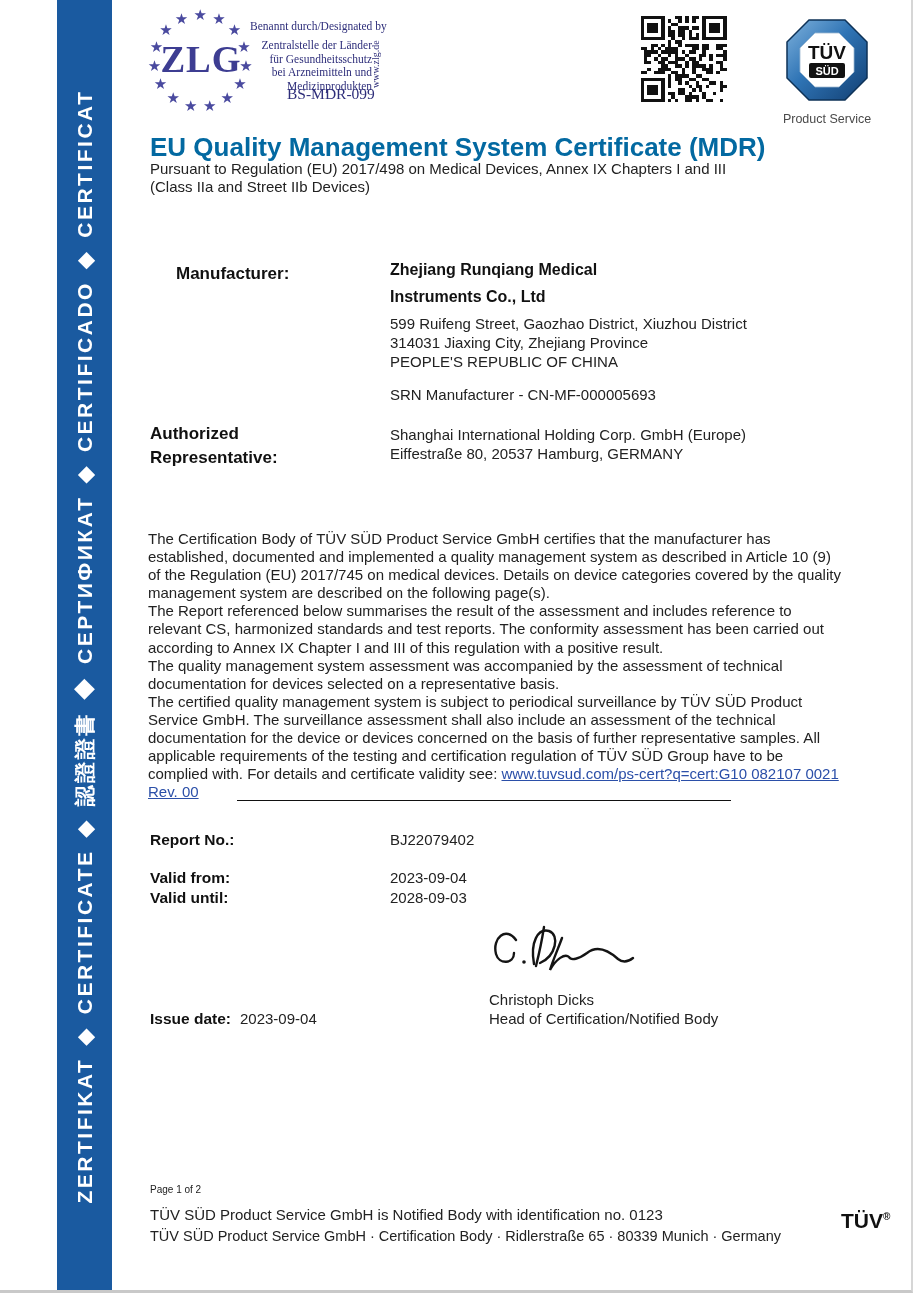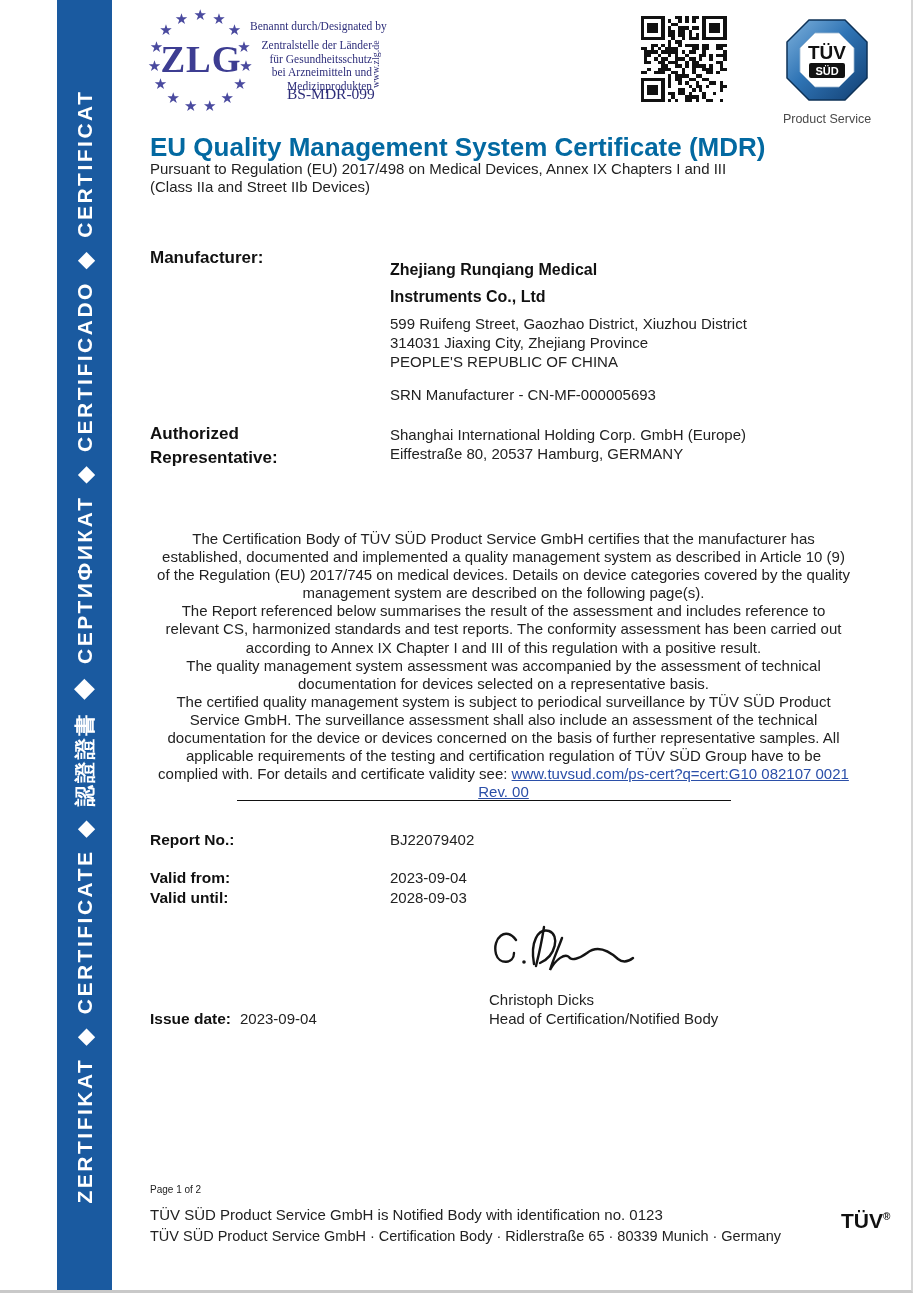--- a/index.html
+++ b/index.html
@@ -39,21 +39,21 @@
   
   .title   { position:absolute; left:150px; top:132px; font-size:26px; font-weight:bold; color:#0369a1; white-space:nowrap; }
   .sub1    { position:absolute; left:150px; top:160px; font-size:15px; color:#222; white-space:nowrap; }
   .sub2    { position:absolute; left:150px; top:178px; font-size:15px; color:#222; white-space:nowrap; }
   .certno  { position:absolute; left:150px; top:199px; font-size:18px; font-weight:bold; color:#111; white-space:nowrap; }
   
   .lbl { position:absolute; left:150px; font-size:17px; font-weight:bold; color:#111; white-space:nowrap; }
   .val { position:absolute; left:390px; font-size:15px; color:#222; white-space:nowrap; }
   .val-bold { position:absolute; left:390px; font-size:16px; font-weight:bold; color:#111; white-space:nowrap; }
   
-  .bodytext { position:absolute; left:154px; top:530px; width:699px; font-size:15px; line-height:18.1px; color:#222;text-align:center; }
+  .bodytext { position:absolute; left:148px; top:530px; width:699px; font-size:15px; line-height:18.1px; color:#222; }
   .link { color:#2b4fa8; text-decoration:underline; }
   .rule { position:absolute; left:237px; top:800px; width:494px; height:0; border-top:1.6px solid #111; }
   
   .sig { position:absolute; left:486px; top:922px; }
   .sig-name  { position:absolute; left:489px; top:991px; font-size:15px; color:#222; white-space:nowrap; }
   .sig-title { position:absolute; left:489px; top:1010px; font-size:15px; color:#222; white-space:nowrap; }
   .issue-lbl { position:absolute; left:150px; top:1010px; font-size:15.5px; font-weight:bold; color:#111; white-space:nowrap; }
   .issue-val { position:absolute; left:240px; top:1010px; font-size:15px; color:#222; white-space:nowrap; }
   
   .f-page  { position:absolute; left:150px; top:1184px; font-size:10px; color:#222; white-space:nowrap; }
@@ -337,21 +337,21 @@
       <rect x="26" y="47" width="36" height="15" rx="2" fill="#111"></rect>
       <text x="44" y="58.5" text-anchor="middle" font-family="Liberation Sans, sans-serif" font-size="11" font-weight="bold" fill="#fff">SÜD</text>
     </svg>
     <div class="tuv-caption">Product Service</div>
   </div>
 
   <div class="title">EU Quality Management System Certificate (MDR)</div>
   <div class="sub1">Pursuant to Regulation (EU) 2017/498 on Medical Devices, Annex IX Chapters I and III</div>
   <div class="sub2">(Class IIa and Street IIb Devices)</div>
 
-  <div class="lbl" style="top:248px;">Manufacturer:</div>
+  <div class="lbl" style="top:264px;margin-left:26px;">Manufacturer:</div>
   <div class="val-bold" style="top:261px;">Zhejiang Runqiang Medical</div>
   <div class="val-bold" style="top:288px;">Instruments Co., Ltd</div>
   <div class="val" style="top:315px;">599 Ruifeng Street, Gaozhao District, Xiuzhou District</div>
   <div class="val" style="top:334px;">314031 Jiaxing City, Zhejiang Province</div>
   <div class="val" style="top:353px;">PEOPLE'S REPUBLIC OF CHINA</div>
   <div class="val" style="top:386px;">SRN Manufacturer - CN-MF-000005693</div>
 
   <div class="lbl" style="top:424px;">Authorized</div>
   <div class="lbl" style="top:448px;">Representative:</div>
   <div class="val" style="top:426px;">Shanghai International Holding Corp. GmbH (Europe)</div>

